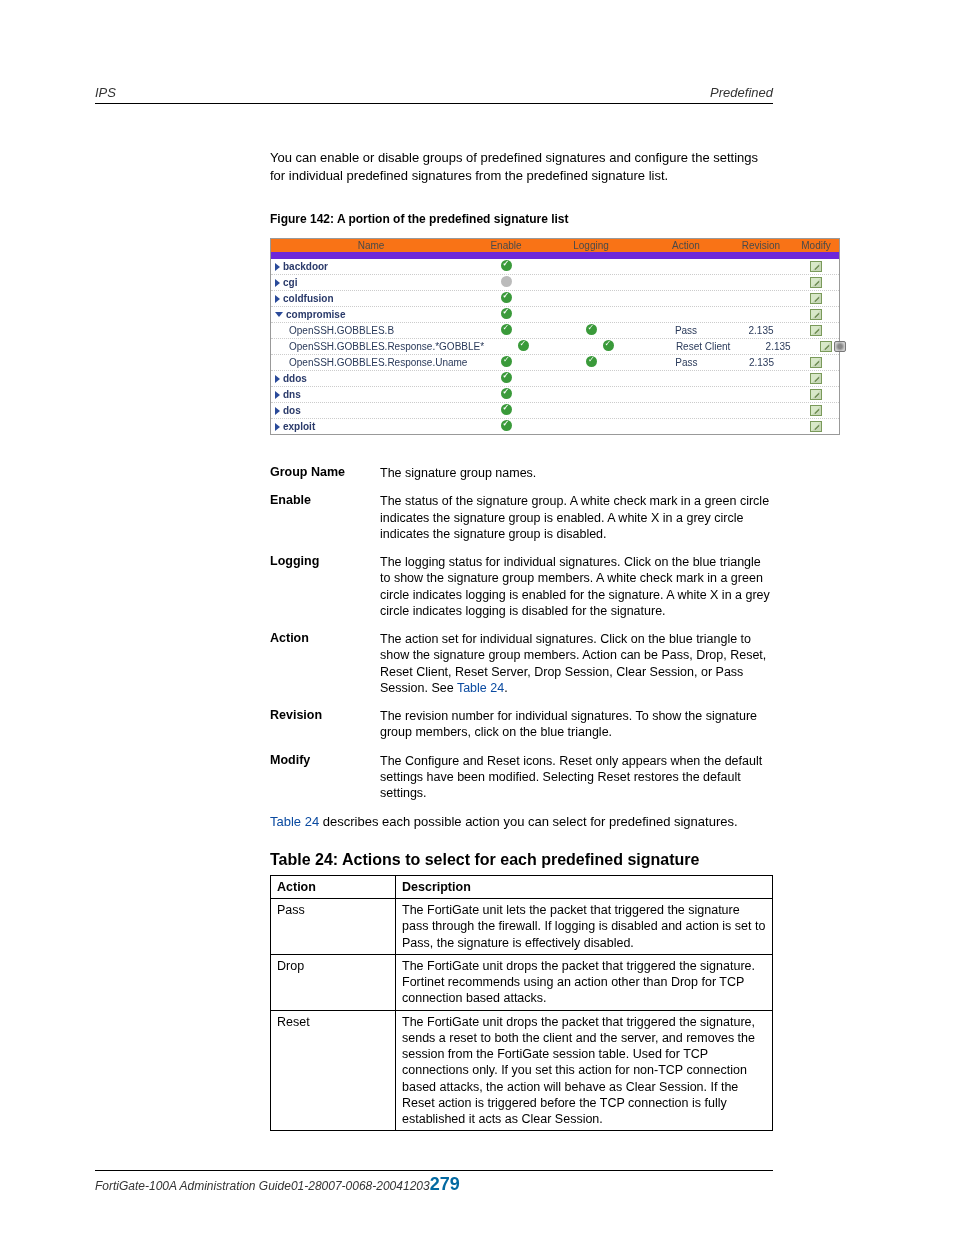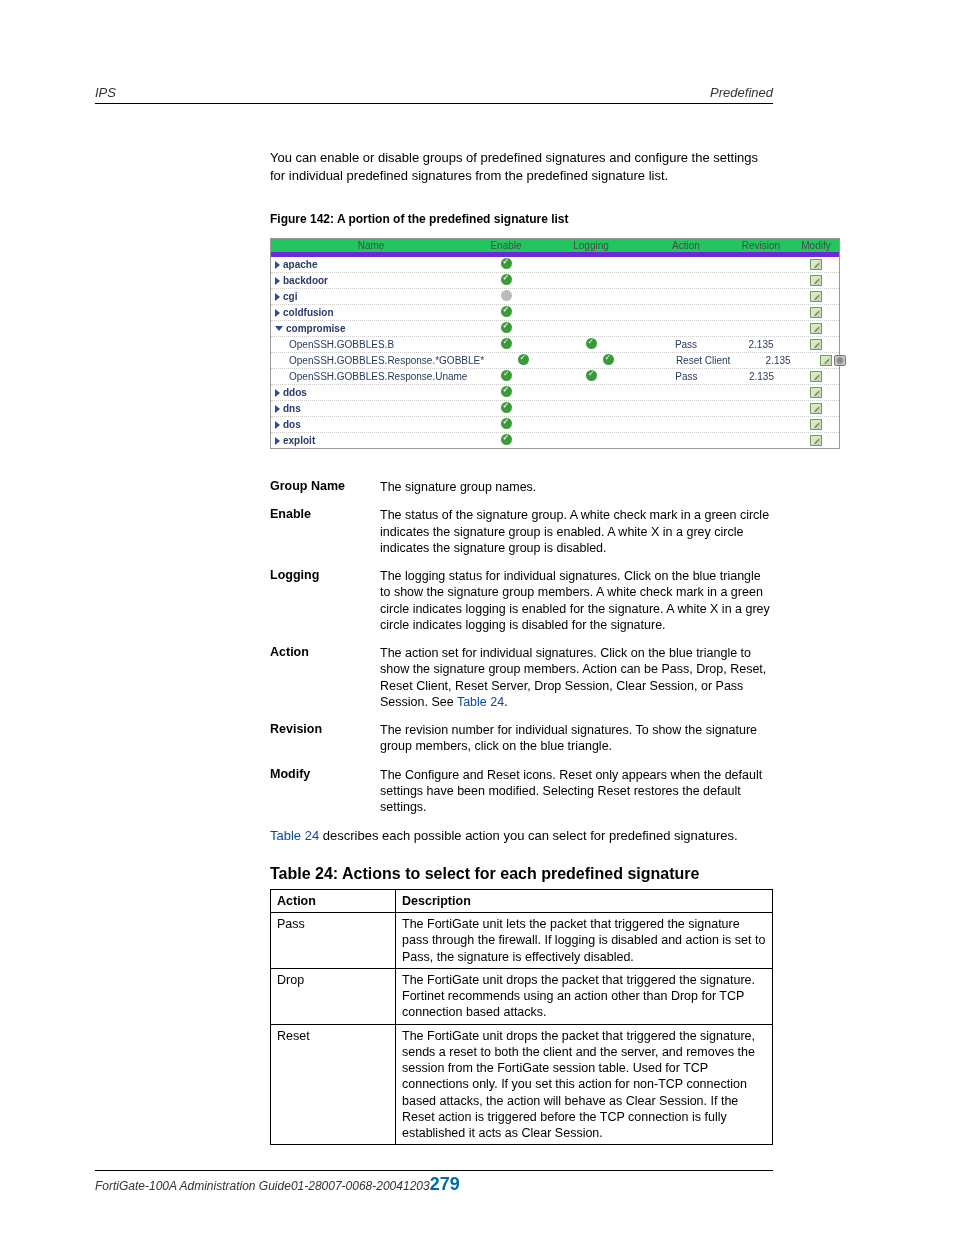--- a/index.html
+++ b/index.html
@@ -53,22 +53,22 @@
     color: #2a3a5a;
     background: #fff;
     margin-bottom: 30px;
   }
   .shot-head, .shot-row {
     display: flex;
     align-items: center;
     min-height: 15px;
   }
   .shot-head {
-    background: #22c55e;
-    border-bottom: 5px solid #6d28d9;
+    background: #f97316;
+    border-bottom: 7px solid #6d28d9;
     font-size: 10px;
     color: #4a4a4a;
   }
   .shot-row {
     border-bottom: 1px dotted #ccc;
   }
   .shot-row:last-child { border-bottom: none; }
   .shot-head > div, .shot-row > div {
     padding: 1px 4px;
     text-align: center;
@@ -180,33 +180,20 @@
     <div class="shot">
       <div class="shot-head">
         <div class="c-name">Name</div>
         <div class="c-enable">Enable</div>
         <div class="c-logging">Logging</div>
         <div class="c-action">Action</div>
         <div class="c-revision">Revision</div>
         <div class="c-modify">Modify</div>
       </div>
       <div id="shot-body">
-          <div class="shot-row group-row">
-            <div class="c-name">
-              <span class="tri"></span>
-              <span>apache</span>
-            </div>
-            <div class="c-enable"><span class="icon-check"></span></div>
-            <div class="c-logging"></div>
-            <div class="c-action"></div>
-            <div class="c-revision"></div>
-            <div class="c-modify">
-              <span class="icon-edit"></span>
-            </div>
-          </div>
           <div class="shot-row group-row">
             <div class="c-name">
               <span class="tri"></span>
               <span>backdoor</span>
             </div>
             <div class="c-enable"><span class="icon-check"></span></div>
             <div class="c-logging"></div>
             <div class="c-action"></div>
             <div class="c-revision"></div>
             <div class="c-modify">

